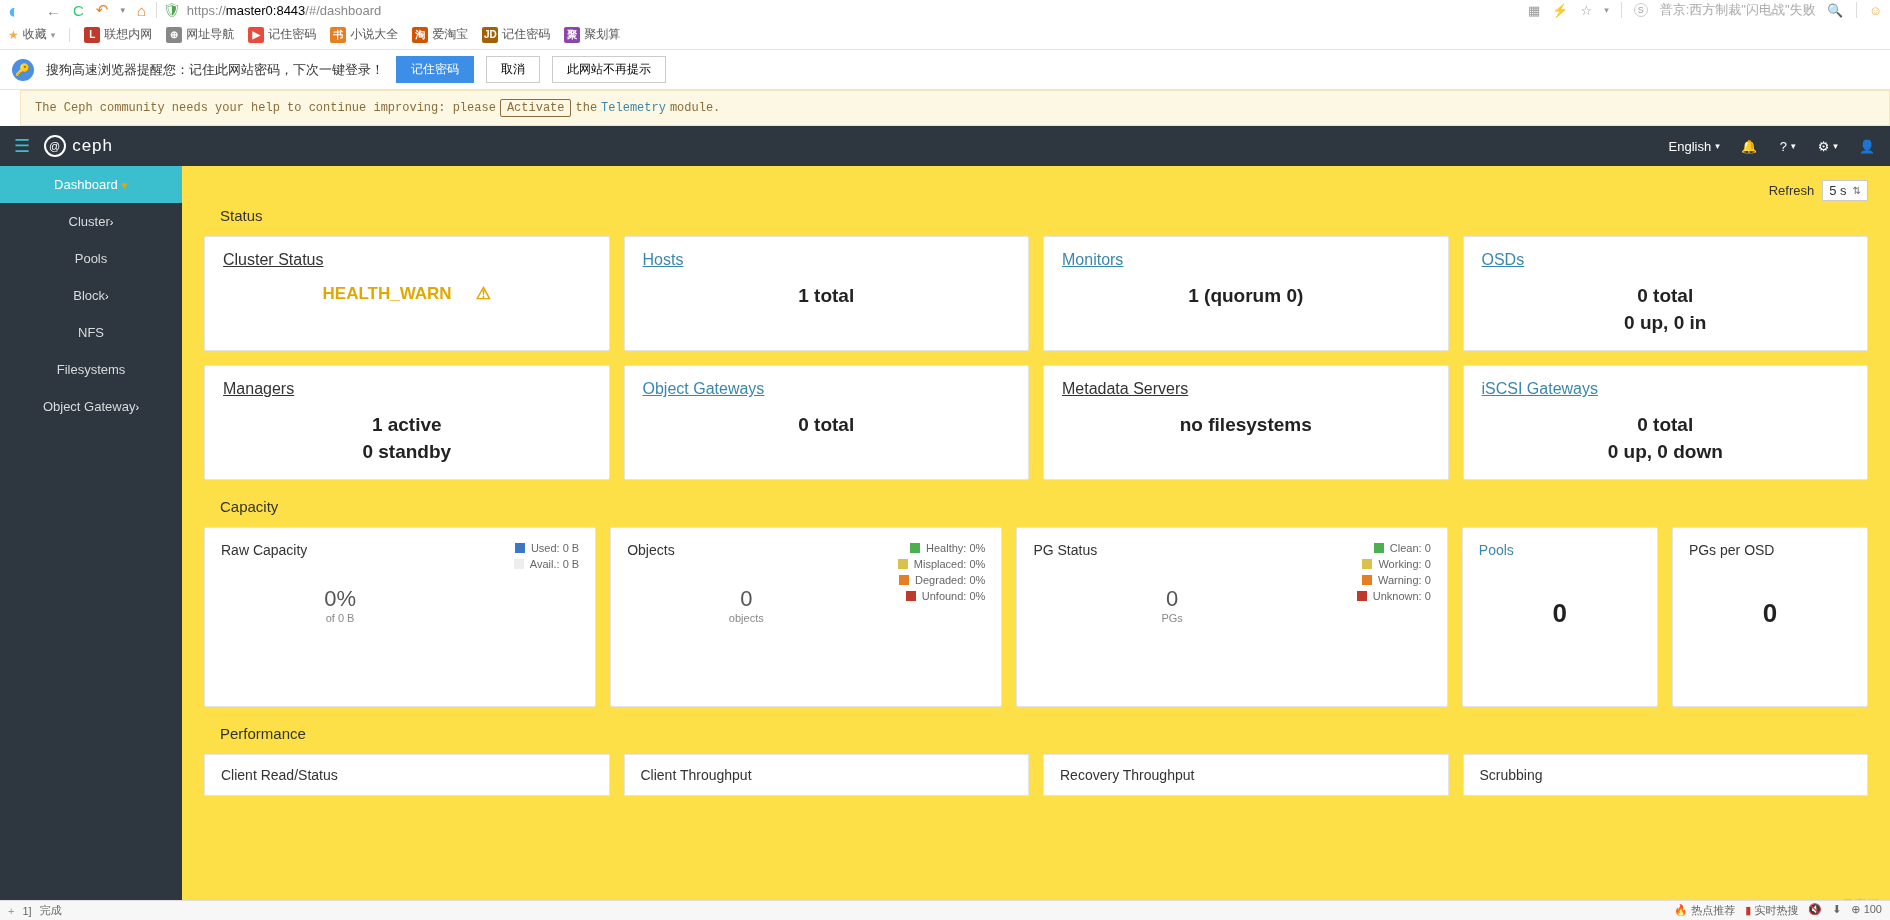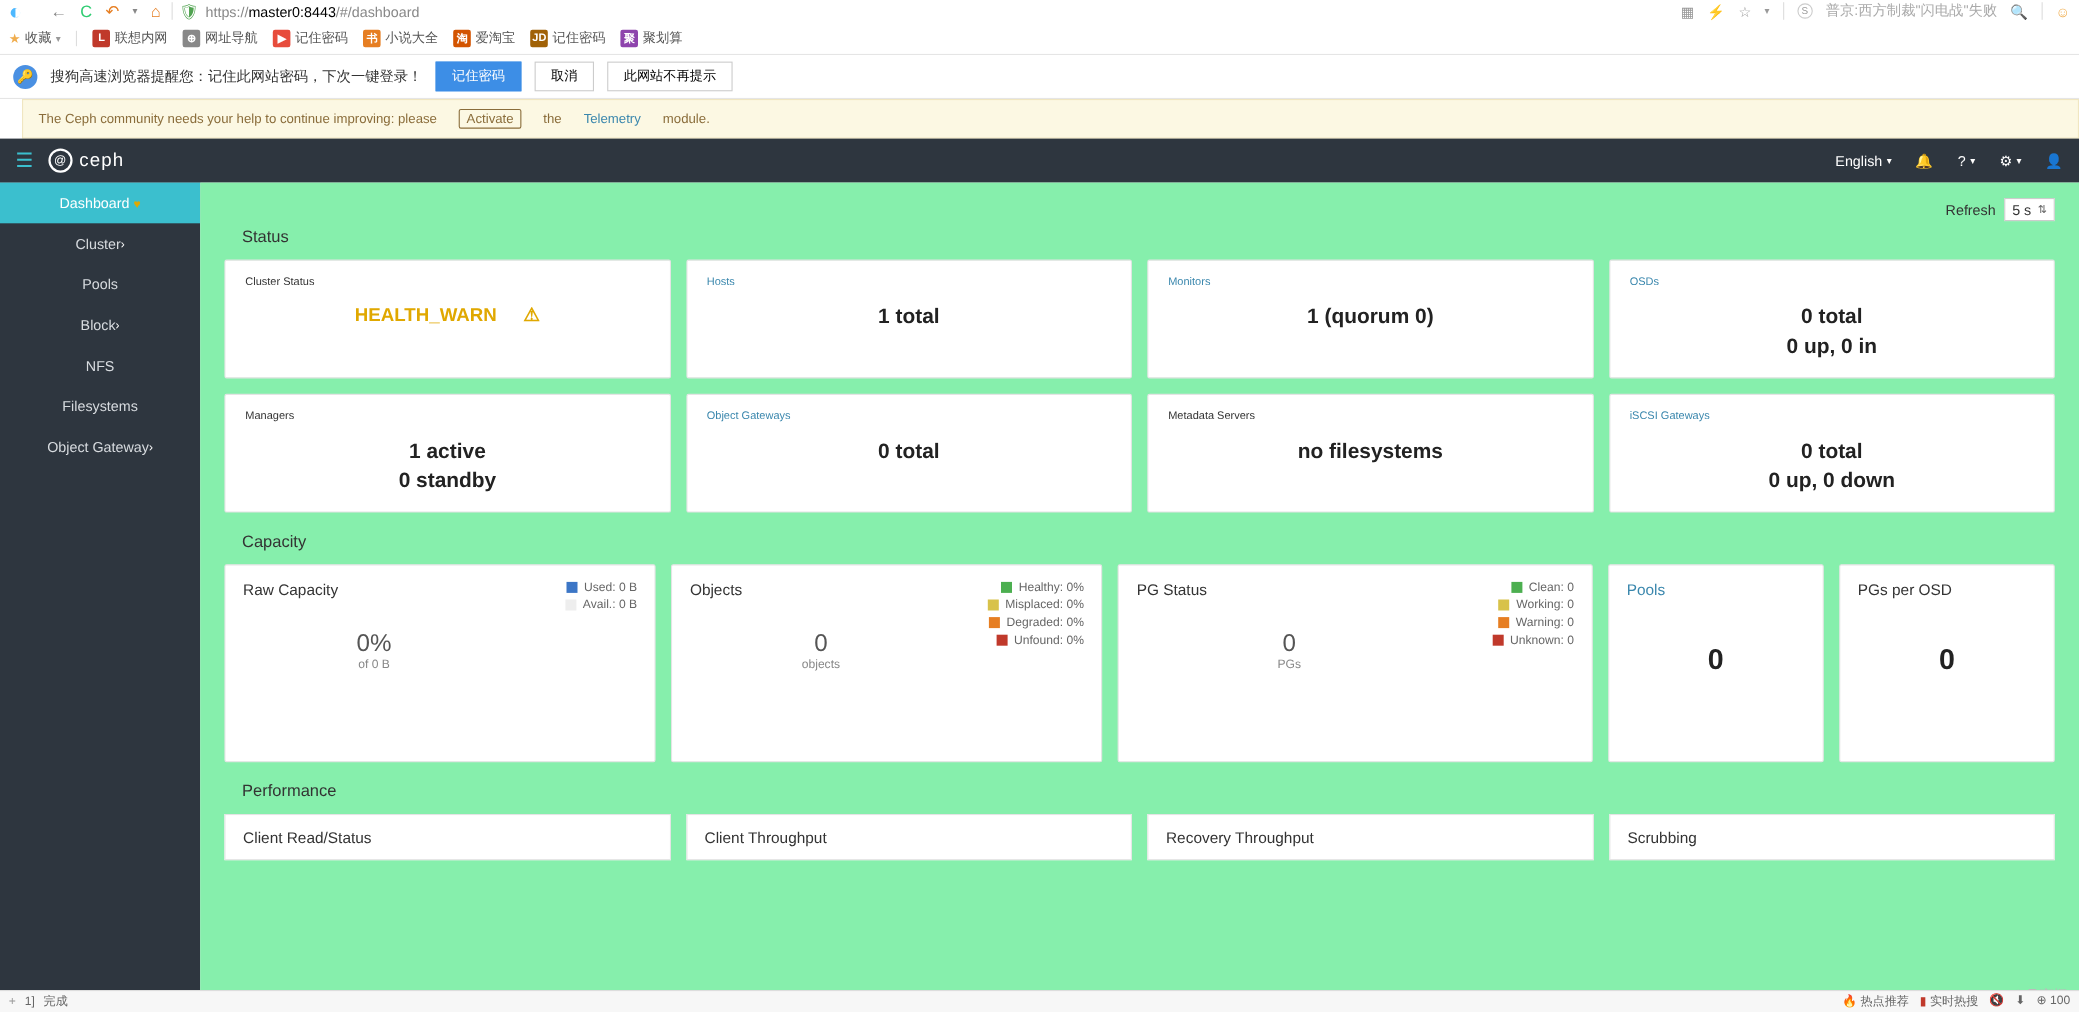--- a/index.html
+++ b/index.html
@@ -15,44 +15,44 @@
 .url-part-path{color:#888;}
 .right-tools{display:flex;gap:12px;align-items:center;color:#999;}
 .right-tools .sep{width:1px;height:16px;background:#ddd;}
 .bookmarks{height:30px;display:flex;align-items:center;padding:0 8px;gap:14px;border-bottom:1px solid #e5e5e5;font-size:12px;color:#555;}
 .bookmarks .bm{display:flex;align-items:center;gap:4px;cursor:pointer;}
 .bm-icon{width:16px;height:16px;display:inline-flex;align-items:center;justify-content:center;border-radius:2px;font-size:10px;color:#fff;font-weight:bold;}
 .pw-banner{height:40px;display:flex;align-items:center;padding:0 12px;gap:12px;border-bottom:1px solid #e5e5e5;font-size:13px;}
 .pw-icon{width:22px;height:22px;border-radius:50%;background:#4a90e2;color:#fff;display:flex;align-items:center;justify-content:center;font-size:12px;}
 .pw-btn{padding:4px 14px;border:1px solid #ccc;background:#fff;font-size:12px;cursor:pointer;}
 .pw-btn.primary{background:#3d8ee6;color:#fff;border-color:#3d8ee6;}
-.telemetry-banner{background:#fcf8e3;border:1px solid #f0e6c1;color:#8a6d3b;padding:8px 14px;font-size:12px;display:flex;align-items:center;gap:20px;margin:0 0 0 20px;}
+.telemetry-banner{background:#fcf8e3;border:1px solid #f0e6c1;color:#8a6d3b;padding:8px 14px;font-size:12px;display:flex;align-items:center;gap:4px;margin:0 0 0 20px;font-family:Liberation Mono, monospace;}
 .telemetry-banner .activate{border:1px solid #8a6d3b;padding:1px 6px;border-radius:2px;cursor:pointer;}
 .telemetry-banner .tlink{color:#3a87ad;}
 .app{display:flex;flex-direction:column;height:calc(100vh - 90px);}
 .ceph-nav{height:40px;background:#2e363f;display:flex;align-items:center;padding:0 14px;gap:14px;color:#fff;}
 .hamburger{color:#3bbfce;font-size:18px;cursor:pointer;}
 .ceph-logo{display:flex;align-items:center;gap:6px;font-size:17px;color:#fff;letter-spacing:1px;}
 .ceph-logo-icon{width:22px;height:22px;border:2px solid #fff;border-radius:50%;display:flex;align-items:center;justify-content:center;font-size:11px;}
 .nav-spacer{flex:1;}
 .nav-right{display:flex;align-items:center;gap:22px;color:#fff;font-size:13px;}
 .nav-right .item{display:flex;align-items:center;gap:4px;cursor:pointer;}
 .body{display:flex;flex:1;min-height:0;}
 .sidebar{width:182px;background:#2e363f;color:#d7dbdf;font-size:13px;}
 .sidebar .sitem{padding:11px 16px;display:flex;justify-content:center;align-items:center;cursor:pointer;}
 .sidebar .sitem.active{background:#3bbfce;color:#fff;}
 .sidebar .sitem .chev{font-size:11px;color:#fff;}
 .sidebar .heart{color:#e0a800;font-size:11px;}
-.main{flex:1;background:#86efac;padding:14px 22px;overflow:auto;}
+.main{flex:1;background:#fde047;padding:14px 22px;overflow:auto;}
 .refresh-row{display:flex;justify-content:flex-end;align-items:center;gap:8px;margin-bottom:6px;font-size:13px;}
 .refresh-sel{border:1px solid #ccc;background:#fff;padding:2px 6px;display:flex;align-items:center;gap:6px;}
 h2.sect{font-size:15px;font-weight:400;color:#333;margin:6px 16px 12px;}
 .grid{display:grid;grid-template-columns:repeat(4,1fr);gap:14px;margin-bottom:18px;}
 .card{background:#fff;border:1px solid #e4e4e4;border-radius:2px;padding:14px 18px;min-height:96px;}
-.card .title{color:#3a87ad;font-size:10px;margin-bottom:14px;}
+.card .title{color:#3a87ad;font-size:16px;margin-bottom:14px;text-decoration:underline;}
 .card .title.dark{color:#333;}
 .card .big{text-align:center;font-size:19px;font-weight:bold;color:#222;line-height:1.4;}
 .health-warn{color:#e0a800;font-weight:bold;display:flex;align-items:center;gap:24px;justify-content:center;font-size:17px;}
 .capgrid{display:grid;grid-template-columns:2fr 2fr 2.2fr 1fr 1fr;gap:14px;margin-bottom:18px;}
 .ccard{background:#fff;border:1px solid #e4e4e4;border-radius:2px;padding:14px 16px;min-height:180px;}
 .ccard .title{color:#3a87ad;font-size:14px;margin-bottom:10px;}
 .ccard .title.dark{color:#333;}
 .legend{font-size:11px;color:#666;}
 .legend .lrow{display:flex;align-items:center;gap:6px;margin-bottom:4px;justify-content:flex-end;}
 .legend .sw{width:10px;height:10px;}

